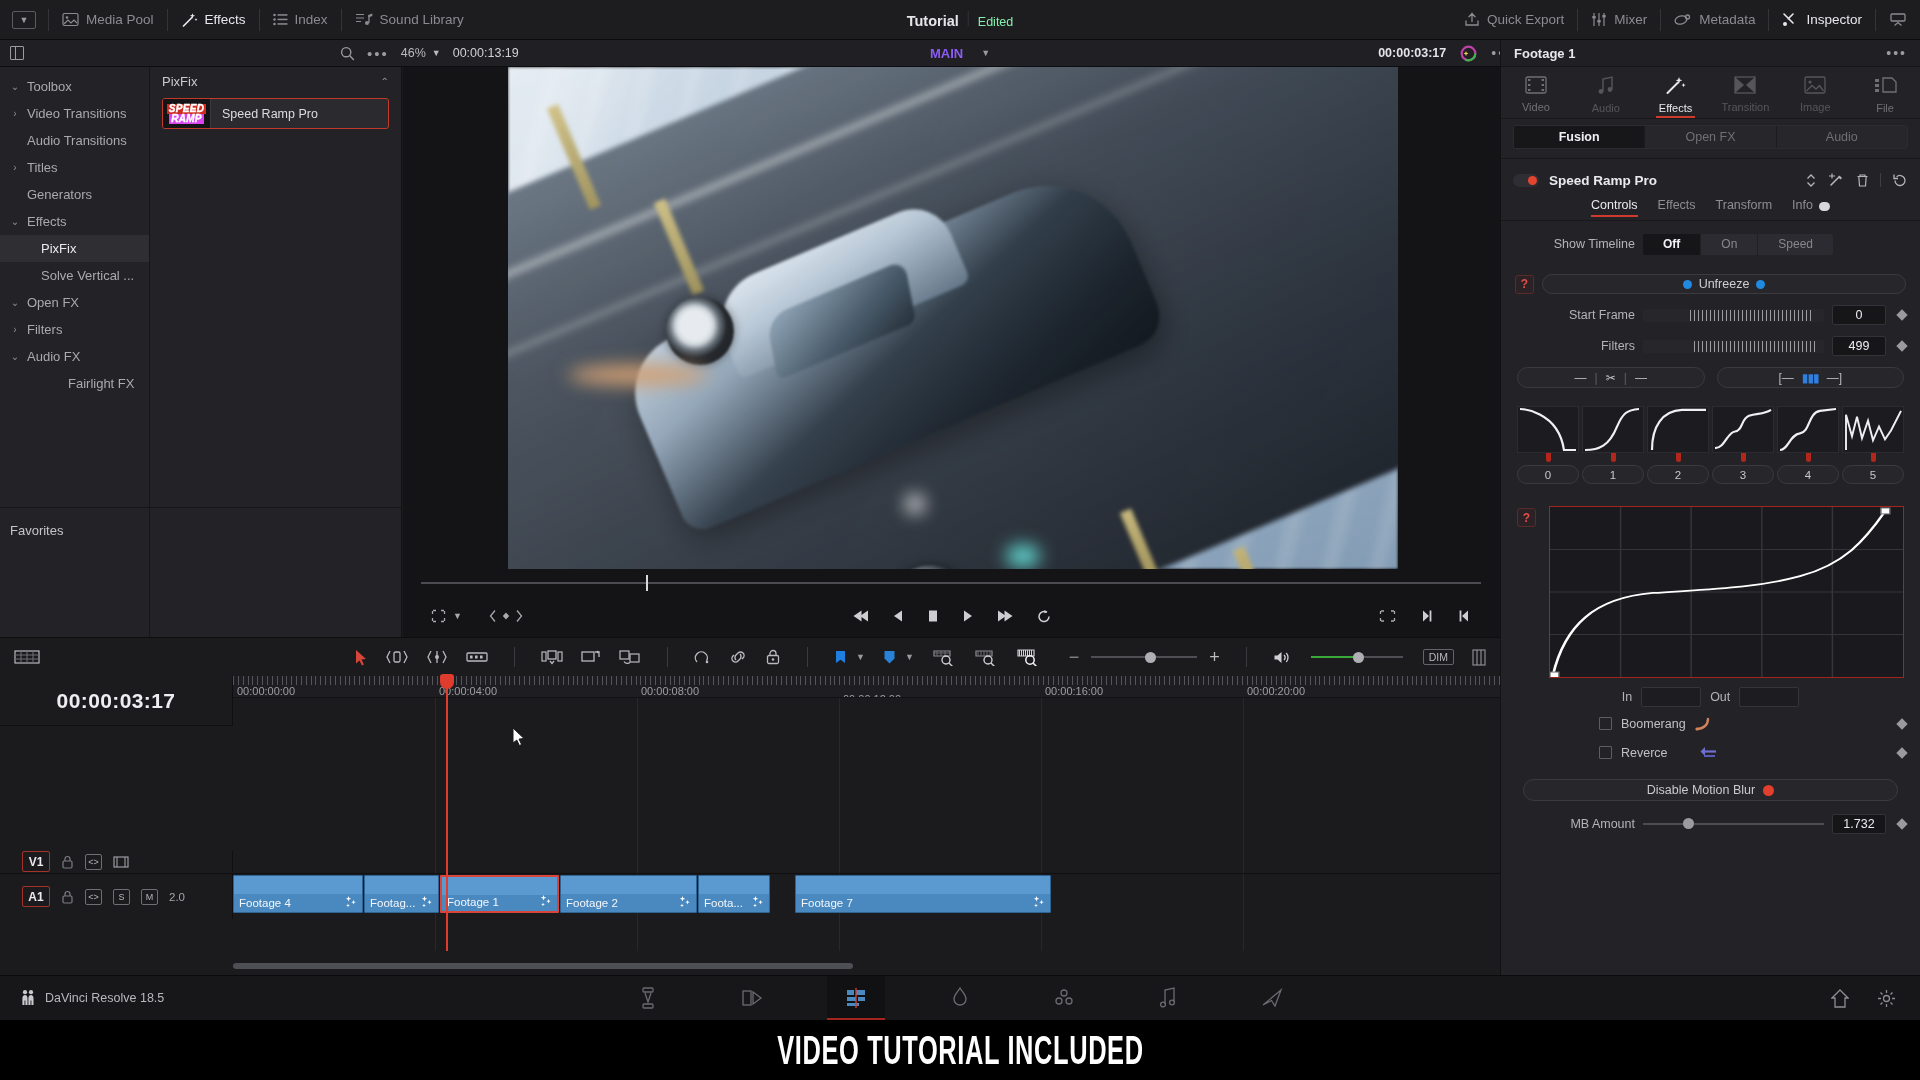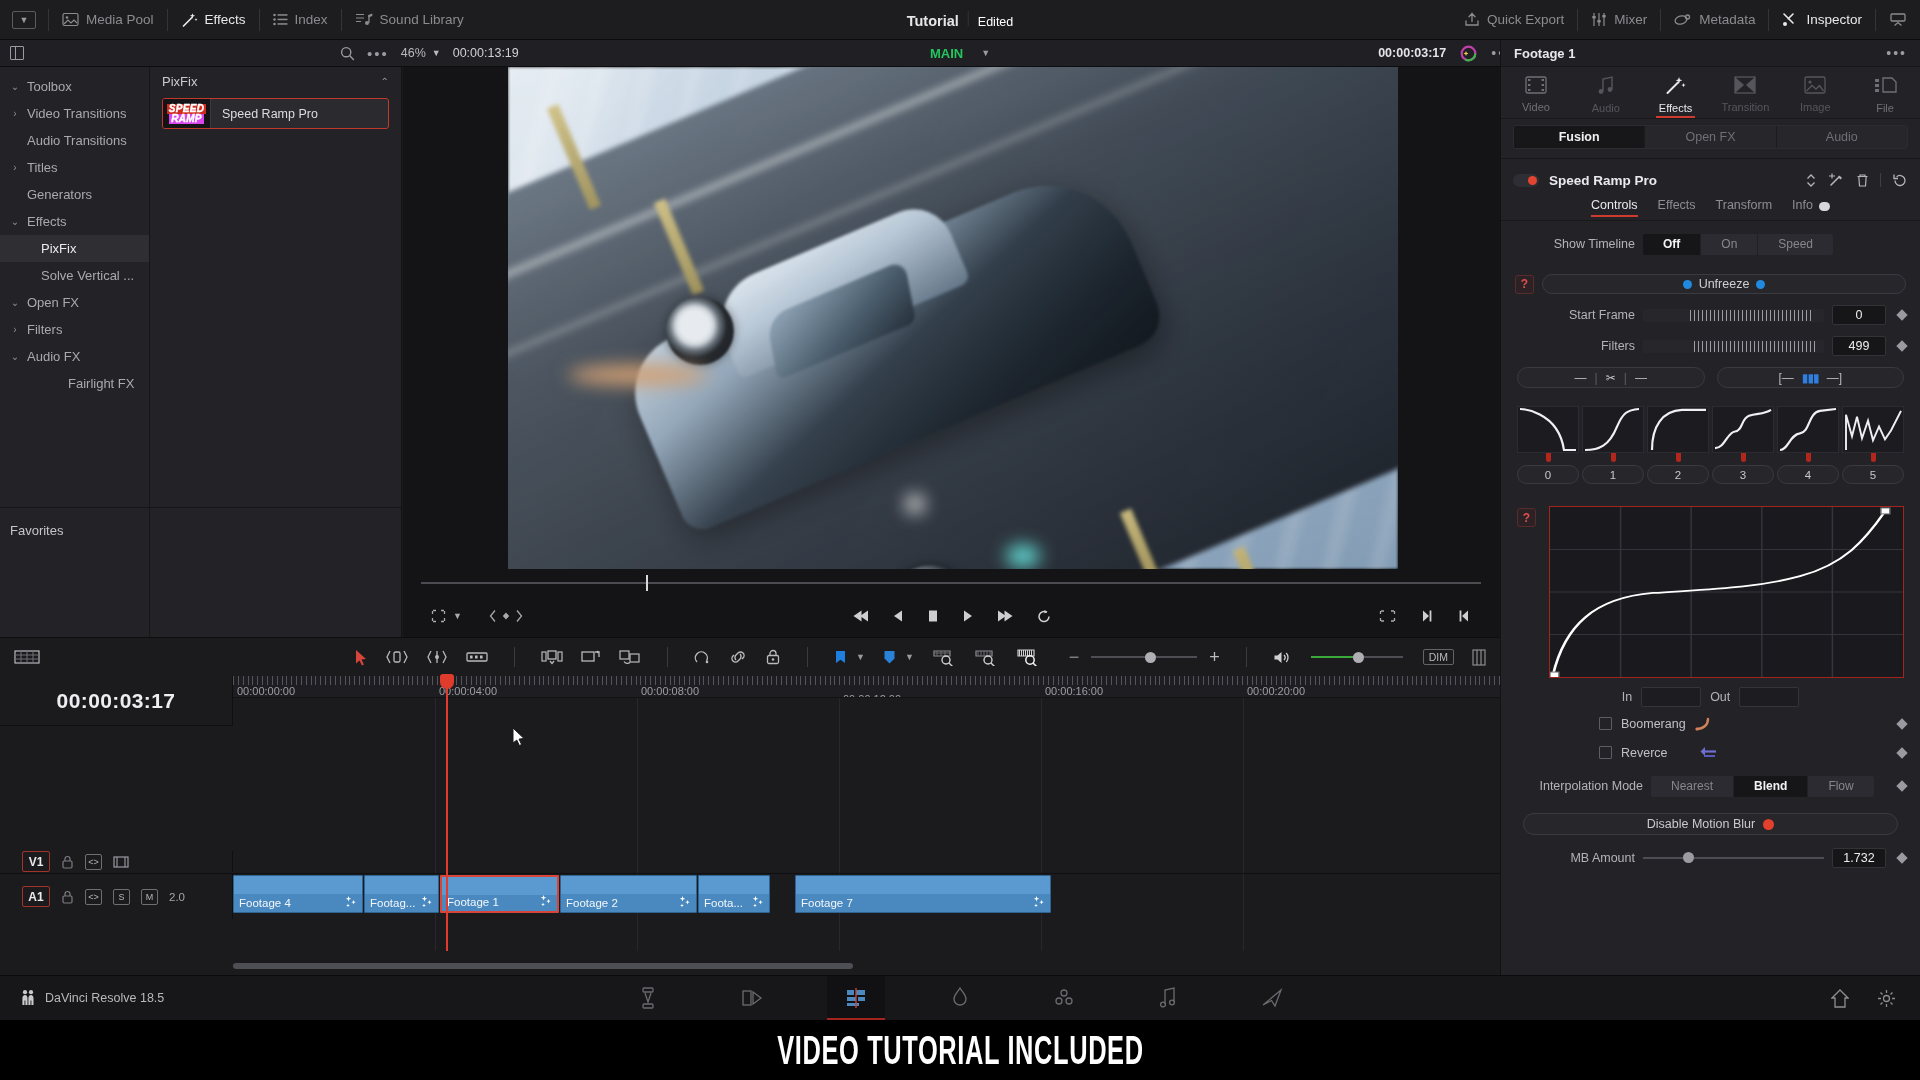--- a/index.html
+++ b/index.html
@@ -35,21 +35,21 @@
   .tb-chip {
     width: 24px; height: 18px; border: 1px solid #5a5a60; border-radius: 2px;
     display: flex; align-items: center; justify-content: center;
     color: #9a9aa0; font-size: 9px; margin: 0 12px;
   }
   .tb-title-wrap {
     position: absolute; left: 50%; transform: translateX(-50%);
     display: flex; align-items: baseline; gap: 9px;
   }
   .tb-title { color: #e6e6ea; font-size: 14.5px; font-weight: bold; }
-  .tb-sub { color: #ffffff; font-size: 12.5px; }
+  .tb-sub { color: #86efac; font-size: 12.5px; }
   .tb-icon { display: inline-flex; align-items: center; color: #8b8b90; }
 
   
   .secondbar {
     position: absolute; left: 0; top: 40px; width: 1920px; height: 27px;
     background: #202024; display: flex; align-items: center;
     border-bottom: 1px solid #0d0d0f;
   }
   .sb-panelicon {
     width: 14px; height: 14px; border: 1.3px solid #9a9aa0; border-radius: 1px;
@@ -605,21 +605,21 @@
       </span>
       <span style="color:#9a9aa0;font-size:15px;letter-spacing:2px;">•••</span>
       <span class="zoomsel">
         <span>46%</span>
         <span style="font-size:9px;">▼</span>
       </span>
       <span style="color:#cfcfd4; font-size:12.5px;">00:00:13:19</span>
     </div>
     <div class="vwr-bar">
       <div style="position:absolute; left:50%; transform:translateX(-50%); display:flex; align-items:center; gap:18px;">
-        <span style="color:#22c55e; font-size:13px; font-weight:bold;">MAIN</span>
+        <span style="color:#8b5cf6; font-size:13px; font-weight:bold;">MAIN</span>
         <span style="color:#9a9aa0;font-size:9px;">▼</span>
       </div>
       <div style="position:absolute; right:8px; display:flex; align-items:center; gap:14px;">
         <span class="tc-right">00:00:03:17</span>
         <span>
           <svg width="17" height="17" viewBox="0 0 17 17">
               <circle cx="8.5" cy="8.5" r="6.8" fill="none" stroke="#c13fa8" stroke-width="2.2"></circle>
               <circle cx="8.5" cy="8.5" r="6.8" fill="none" stroke="#3bb44a" stroke-width="2.2" stroke-dasharray="14 30"></circle>
               <path d="M6 6l.7 1.8 1.8.7-1.8.7L6 11l-.7-1.8-1.8-.7 1.8-.7z" fill="#f2d24b"></path>
             </svg>
@@ -1094,29 +1094,20 @@
       <span style="margin-left:22px;">
         <svg width="18" height="13" viewBox="0 0 18 13">
             <path d="M17 5.5H5" stroke="#6f6fd0" stroke-width="2.2"></path>
             <path d="M6 1L1.5 5.5 6 10z" fill="#6f6fd0"></path>
             <rect x="5" y="9" width="11" height="2" fill="#5a5ab8"></rect>
           </svg>
       </span>
       <div class="kf-diamond" style="margin-left:auto;"></div>
     </div>
 
-    <div class="row" style="margin-top:8px;">
-      <span class="row-label wide" style="width:128px;">Interpolation Mode</span>
-      <div class="seg-ctl" id="interp-seg">
-          <div>Nearest</div>
-          <div class="on">Blend</div>
-          <div>Flow</div>
-        </div>
-      <div class="kf-diamond" style="margin-left:auto;"></div>
-    </div>
 
     <div class="disable-mb">
       <span>Disable Motion Blur</span>
       <span class="red-dot"></span>
     </div>
 
     <div class="row" style="margin-top:10px;">
       <span class="row-label">MB Amount</span>
       <div class="mb-slider">
         <div class="mb-track"></div>

